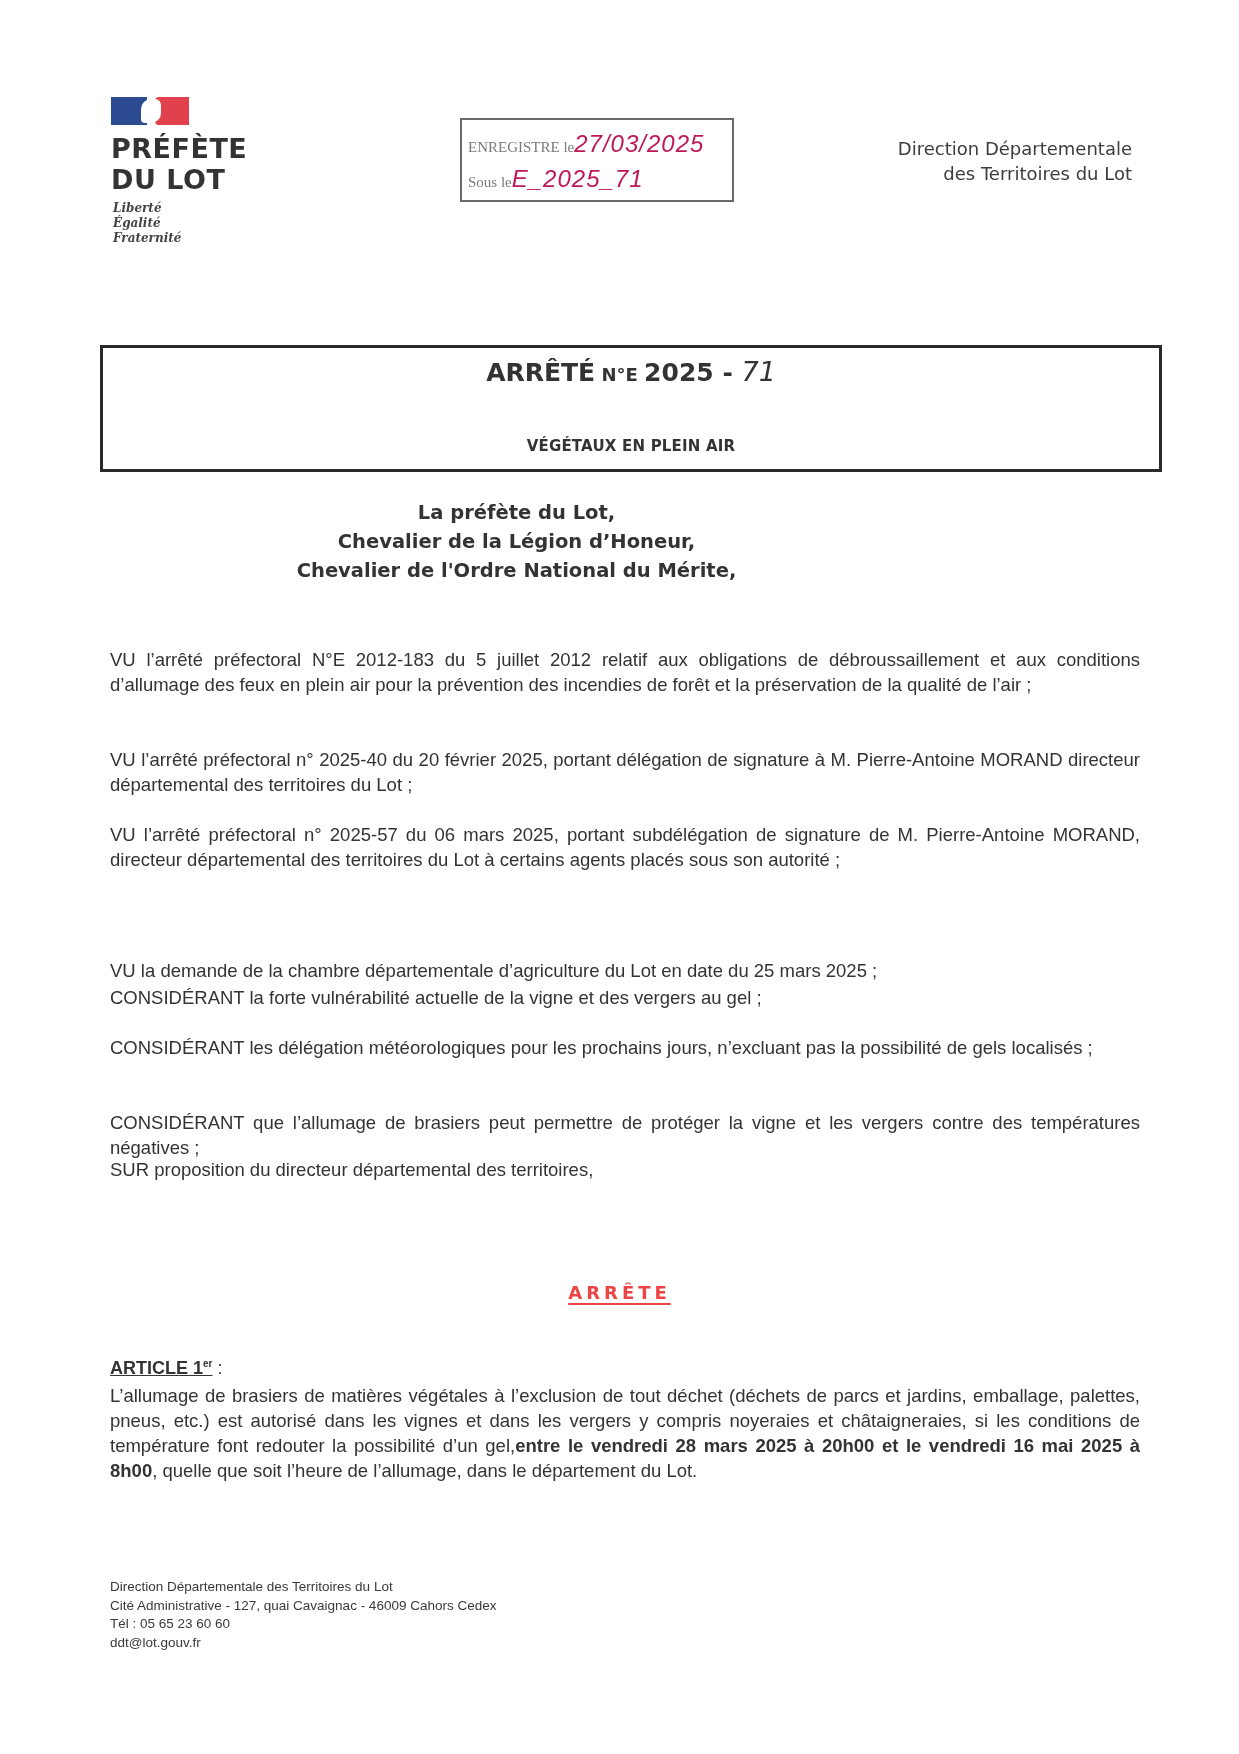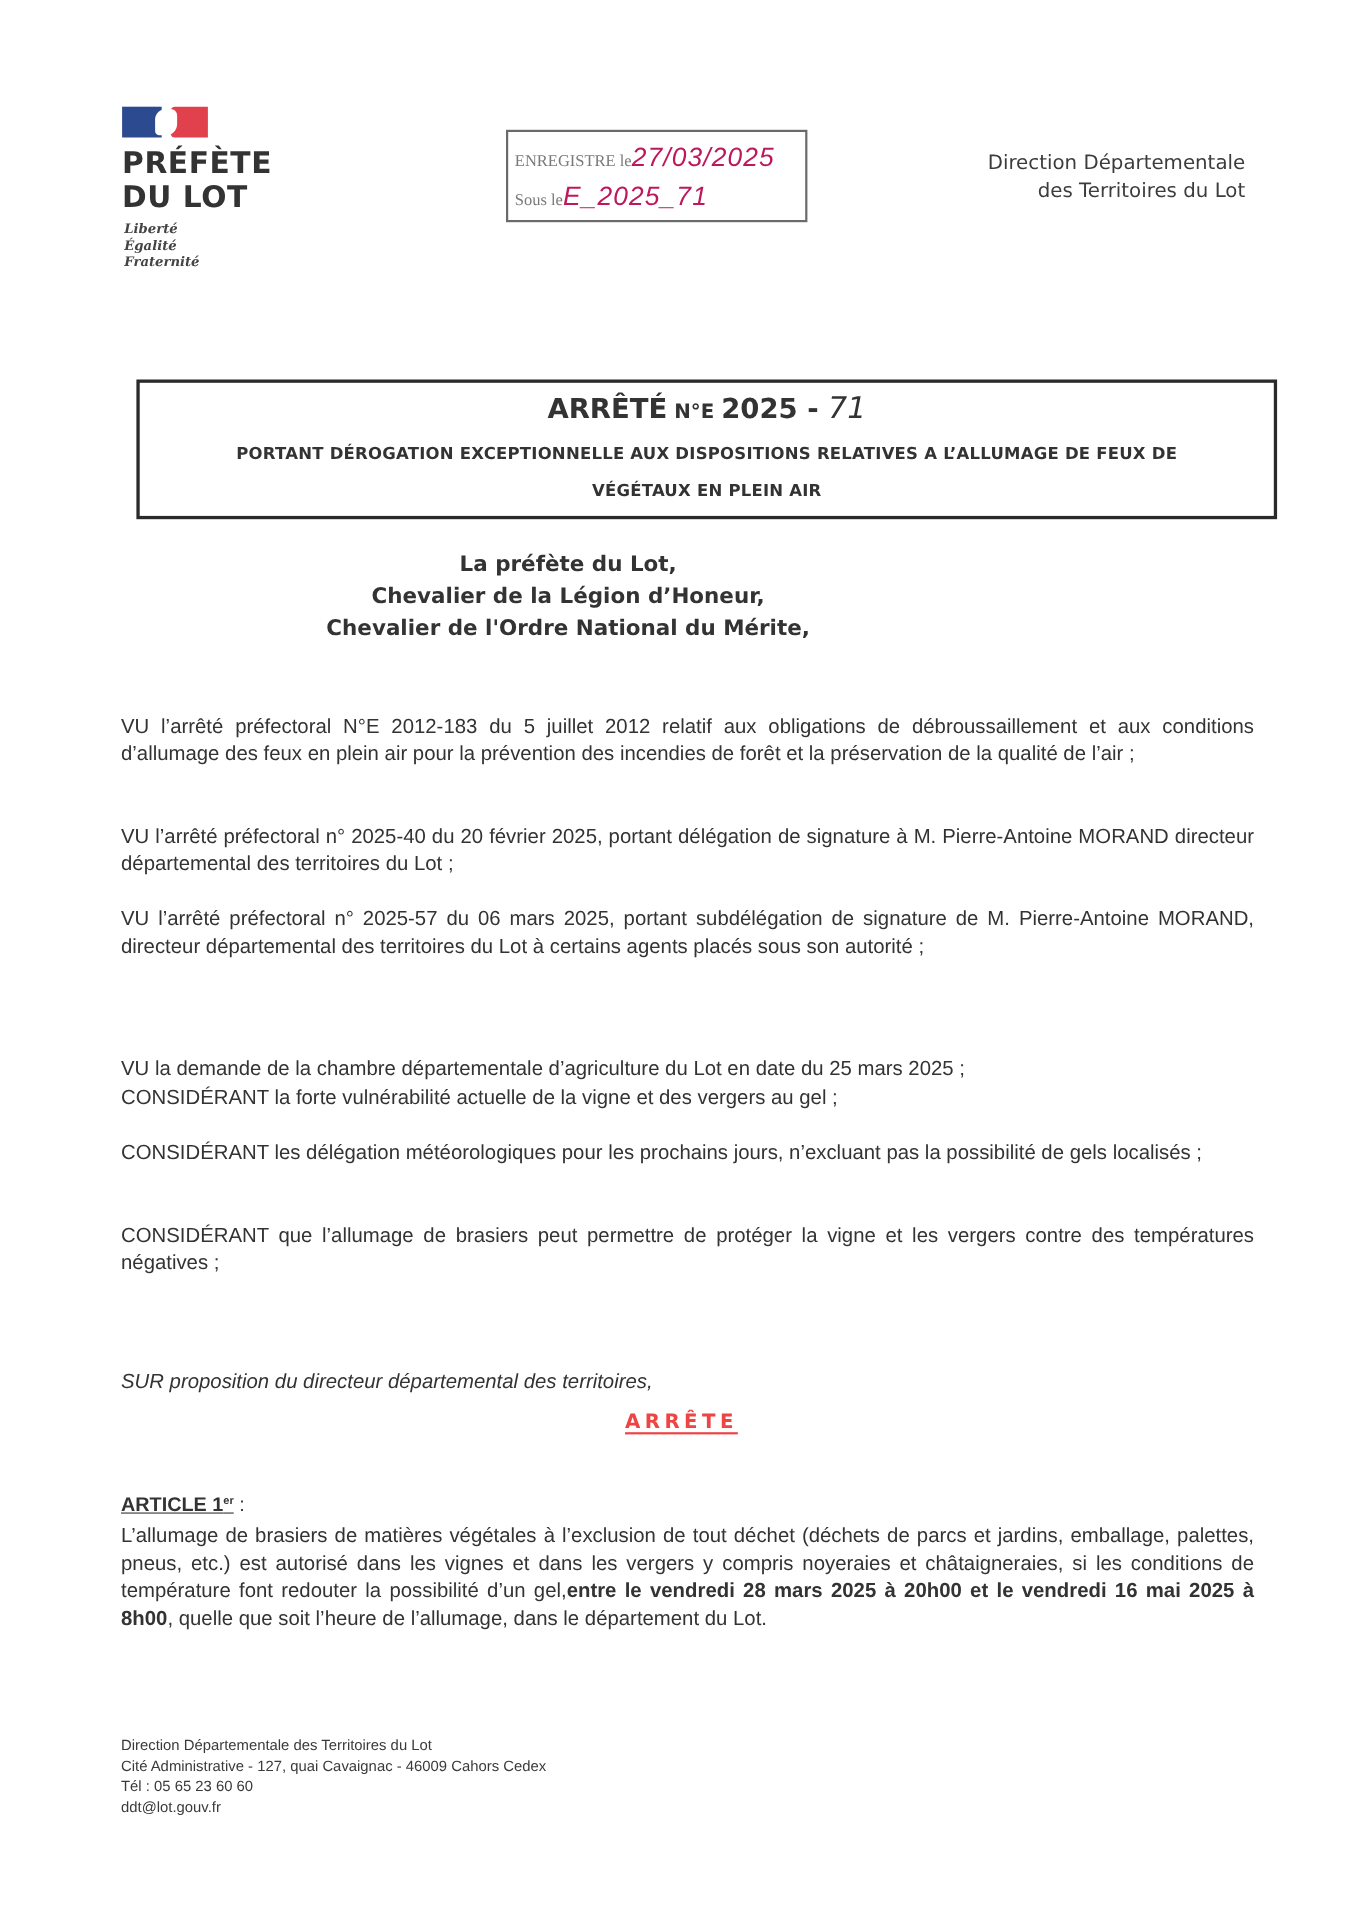--- a/index.html
+++ b/index.html
@@ -18,21 +18,21 @@
   .stamp { left: 460px; top: 118px; width: 270px; height: 80px; border: 2px solid #6a6a6a; font-family: "Liberation Serif", serif; color: #7a7a7a; font-size: 15px; }
   .stamp .line { position: absolute; left: 6px; white-space: nowrap; }
   .stamp .l1 { top: 10px; }
   .stamp .l2 { top: 45px; }
   .stamp .hand { font-family: Liberation Sans, sans-serif; font-size: 24px; color: #be185d; font-style: italic; letter-spacing: 1px; }
 
   
   .dir { right: 107px; top: 136px; text-align: right; font-family: "DejaVu Sans", sans-serif; font-size: 18px; line-height: 25px; color: #3c3c3c; }
 
   
-  .titlebox { left: 124px; top: 345px; width: 1031px; height: 121px; border: 3px solid #2a2a2a; }
+  .titlebox { left: 100px; top: 345px; width: 1031px; height: 121px; border: 3px solid #2a2a2a; padding-left: 25px; }
   .titlebox .main { position: absolute; top: 8px; left: 0; right: 0; text-align: center; font-family: "DejaVu Sans", sans-serif; font-weight: bold; font-size: 25px; color: #333; }
   .titlebox .main .no { font-size: 18px; }
   .titlebox .main .hand { font-style: italic; font-weight: normal; font-size: 27px; }
   .titlebox .sub { position: absolute; left: 6px; right: 6px; text-align: center; font-family: "DejaVu Sans", sans-serif; font-weight: bold; font-size: 15px; color: #333; letter-spacing: 0.2px; }
   .titlebox .s1 { top: 55px; }
   .titlebox .s2 { top: 89px; }
 
   
   .pref { left: 0; width: 1033px; top: 498px; text-align: center; font-family: "DejaVu Sans", sans-serif; font-weight: bold; font-size: 19.5px; line-height: 29px; color: #333; }
 
@@ -79,38 +79,37 @@
 
 <div class="abs dir">
   <div>Direction Départementale</div>
   <div>des Territoires du Lot</div>
 </div>
 
 <div class="abs titlebox">
   <div class="main">
     <span>ARRÊTÉ</span><span class="no"> N°E </span><span>2025 - </span><span class="hand">71</span>
   </div>
-  <div class="sub s1">PORTANT DÉROGATION EXCEPTIONNELLE AUX DISPOSITIONS RELATIVES A L’ALLUMAGE DE FEUX DE</div>
   <div class="sub s2">VÉGÉTAUX EN PLEIN AIR</div>
 </div>
 
 <div class="abs pref">
   <div>La préfète du Lot,</div>
   <div>Chevalier de la Légion d’Honeur,</div>
   <div>Chevalier de l'Ordre National du Mérite,</div>
 </div>
 
 <div class="abs para" style="top:647px;">VU l’arrêté préfectoral N°E 2012-183 du 5 juillet 2012 relatif aux obligations de débroussaillement et aux conditions d’allumage des feux en plein air pour la prévention des incendies de forêt et la préservation de la qualité de l’air ;</div>
 <div class="abs para" style="top:747px;">VU l’arrêté préfectoral n° 2025-40 du 20 février 2025, portant délégation de signature à M. Pierre-Antoine MORAND directeur départemental des territoires du Lot ;</div>
 <div class="abs para" style="top:822px;">VU l’arrêté préfectoral n° 2025-57 du 06 mars 2025, portant subdélégation de signature de M. Pierre-Antoine MORAND, directeur départemental des territoires du Lot à certains agents placés sous son autorité ;</div>
 <div class="abs para" style="top:922px;margin-top:36px;">VU la demande de la chambre départementale d’agriculture du Lot en date du 25 mars 2025 ;</div>
 <div class="abs para" style="top:985px;">CONSIDÉRANT la forte vulnérabilité actuelle de la vigne et des vergers au gel ;</div>
 <div class="abs para" style="top:1035px;">CONSIDÉRANT les délégation météorologiques pour les prochains jours, n’excluant pas la possibilité de gels localisés ;</div>
 <div class="abs para" style="top:1110px;">CONSIDÉRANT que l’allumage de brasiers peut permettre de protéger la vigne et les vergers contre des températures négatives ;</div>
-<div class="abs para" style="top:1243px;font-style:italic;">SUR proposition du directeur départemental des territoires,</div>
+<div class="abs para" style="top:1157px;">SUR proposition du directeur départemental des territoires,</div>
 
 <div class="abs arrete-head">
   <span>ARRÊTE</span>
 </div>
 
 <div class="abs article-title">
   <span class="u"><span>ARTICLE 1</span><sup>er</sup></span><span class="colon"> :</span>
 </div>
 <div class="abs para" style="top:1383px;"><span>L’allumage de brasiers de matières végétales à l’exclusion de tout déchet (déchets de parcs et jardins, emballage, palettes, pneus, etc.) est autorisé dans les vignes et dans les vergers y compris noyeraies et châtaigneraies, si les conditions de température font redouter la possibilité d’un gel,</span><b>entre le vendredi 28 mars 2025 à 20h00 et le vendredi 16 mai 2025 à 8h00</b><span>, quelle que soit l’heure de l’allumage, dans le département du Lot.</span></div>
 

